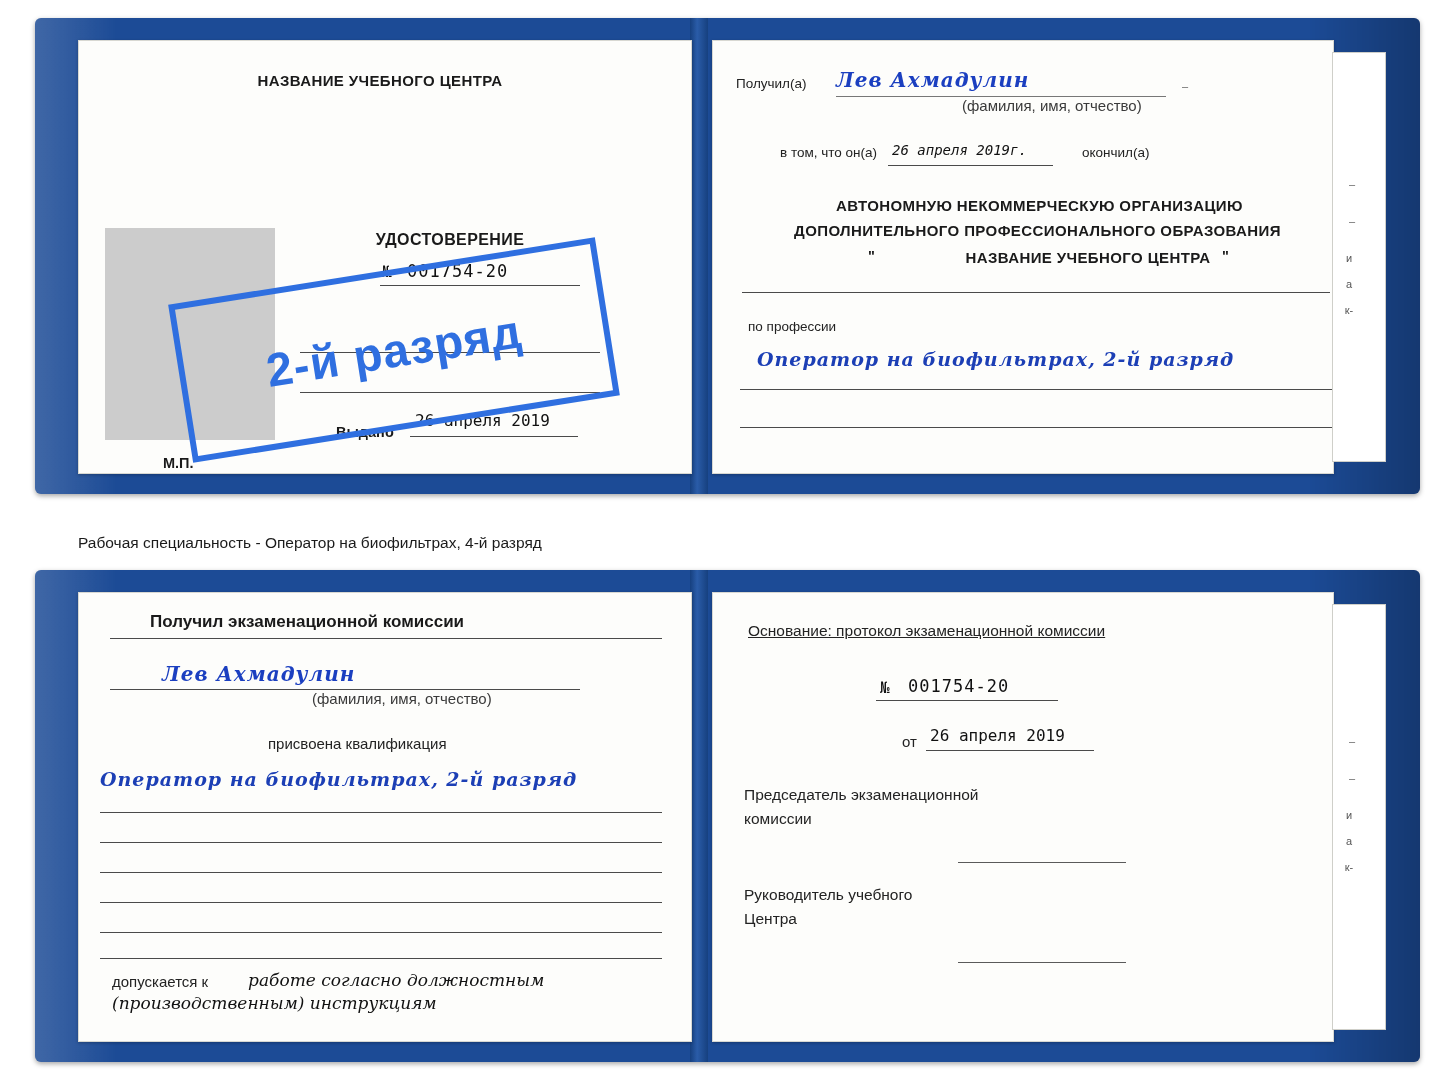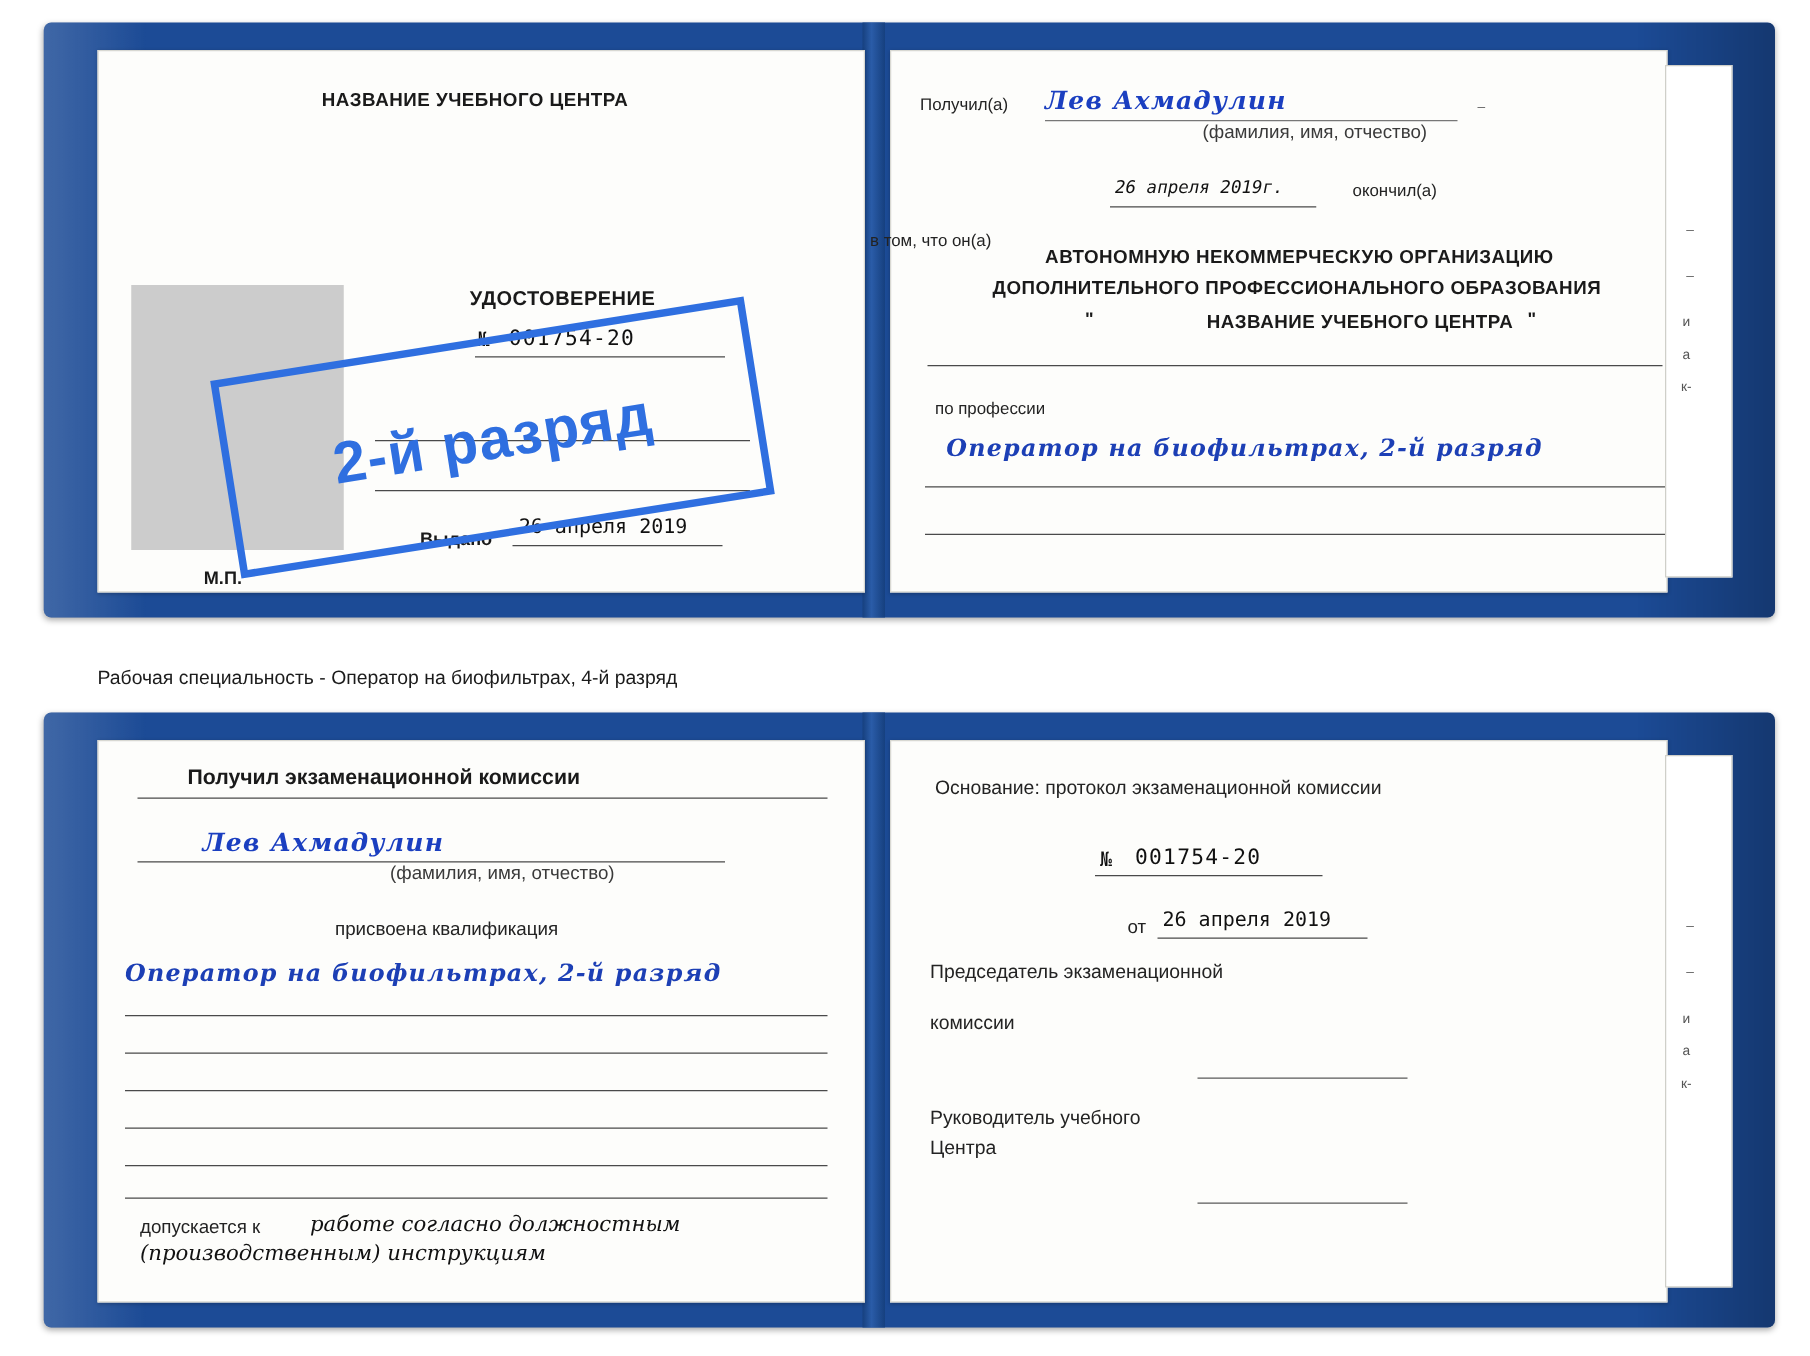--- a/index.html
+++ b/index.html
@@ -181,21 +181,21 @@
 <div class="rule" style="left:410px; top:436px; width:168px;"></div>
 
 <div class="lbl-b" style="position:absolute; left:163px; top:455px;">М.П.</div>
 
 <div class="lbl" style="position:absolute; left:736px; top:76px;">Получил(а)</div>
 <div class="hand-blue-big" style="position:absolute; left:836px; top:68px;">Лев Ахмадулин</div>
 <div class="rule-light" style="left:836px; top:96px; width:330px;"></div>
 <div class="tiny" style="position:absolute; left:962px; top:97px;">(фамилия, имя, отчество)</div>
 <div class="micro-dash" style="left:1182px; top:80px;">–</div>
 
-<div class="lbl" style="position:absolute; left:696px; top:145px;margin-top:40px;">в том, что он(а)</div>
+<div class="lbl" style="position:absolute; left:780px; top:145px;">в том, что он(а)</div>
 <div class="typed" style="position:absolute; left:892px; top:142px; font-style:italic; font-size:14px;">26 апреля 2019г.</div>
 <div class="rule" style="left:888px; top:165px; width:165px;"></div>
 <div class="lbl" style="position:absolute; left:1082px; top:145px;">окончил(а)</div>
 
 <div class="caps-title" style="position:absolute; left:752px; top:197px; width:575px;">АВТОНОМНУЮ НЕКОММЕРЧЕСКУЮ ОРГАНИЗАЦИЮ</div>
 <div class="caps-title" style="position:absolute; left:740px; top:222px; width:595px;">ДОПОЛНИТЕЛЬНОГО ПРОФЕССИОНАЛЬНОГО ОБРАЗОВАНИЯ</div>
 <div class="lbl-b" style="position:absolute; left:868px; top:248px;">"</div>
 <div class="caps-title" style="position:absolute; left:888px; top:249px; width:400px;">НАЗВАНИЕ УЧЕБНОГО ЦЕНТРА</div>
 <div class="lbl-b" style="position:absolute; left:1222px; top:248px;">"</div>
 <div class="rule" style="left:742px; top:292px; width:588px;"></div>
@@ -240,31 +240,31 @@
 <div class="rule" style="left:100px; top:842px; width:562px;"></div>
 <div class="rule" style="left:100px; top:872px; width:562px;"></div>
 <div class="rule" style="left:100px; top:902px; width:562px;"></div>
 <div class="rule" style="left:100px; top:932px; width:562px;"></div>
 <div class="rule" style="left:100px; top:958px; width:562px;"></div>
 
 <div class="lbl" style="position:absolute; left:112px; top:973px; font-size:15px;">допускается к</div>
 <div class="typed" style="position:absolute; left:248px; top:970px; font-family:'DejaVu Serif', serif; font-style:italic; font-size:17px;">работе согласно должностным</div>
 <div class="typed" style="position:absolute; left:112px; top:993px; font-family:'DejaVu Serif', serif; font-style:italic; font-size:17px;">(производственным) инструкциям</div>
 
-<div class="lbl" style="position:absolute; left:748px; top:622px; font-size:15.5px;">Основание: протокол экзаменационной комиссии</div>
+<div class="lbl" style="position:absolute; left:748px; top:622px; font-size:15.5px;text-decoration:underline;">Основание: протокол экзаменационной комиссии</div>
 
 <div class="typed" style="position:absolute; left:880px; top:678px; font-size:16px;">№</div>
 <div class="typed" style="position:absolute; left:908px; top:676px; font-size:17px; letter-spacing:1px;">001754-20</div>
 <div class="rule" style="left:876px; top:700px; width:182px;"></div>
 
 <div class="lbl" style="position:absolute; left:902px; top:733px; font-size:15px;">от</div>
 <div class="typed" style="position:absolute; left:930px; top:726px; font-size:16px;">26 апреля 2019</div>
 <div class="rule" style="left:926px; top:750px; width:168px;"></div>
 
-<div class="lbl" style="position:absolute; left:744px; top:769px; font-size:15.5px;">Председатель экзаменационной</div>
+<div class="lbl" style="position:absolute; left:744px; top:786px; font-size:15.5px;">Председатель экзаменационной</div>
 <div class="lbl" style="position:absolute; left:744px; top:810px; font-size:15.5px;">комиссии</div>
 <div class="rule-sig" style="left:958px; top:862px; width:168px;"></div>
 
 <div class="lbl" style="position:absolute; left:744px; top:886px; font-size:15.5px;">Руководитель учебного</div>
 <div class="lbl" style="position:absolute; left:744px; top:910px; font-size:15.5px;">Центра</div>
 <div class="rule-sig" style="left:958px; top:962px; width:168px;"></div>
 
 <div class="micro-dash" style="left:1349px; top:735px;">–</div>
 <div class="micro-dash" style="left:1349px; top:772px;">–</div>
 <div class="micro-col" style="left:1336px; top:802px; width:26px;">

